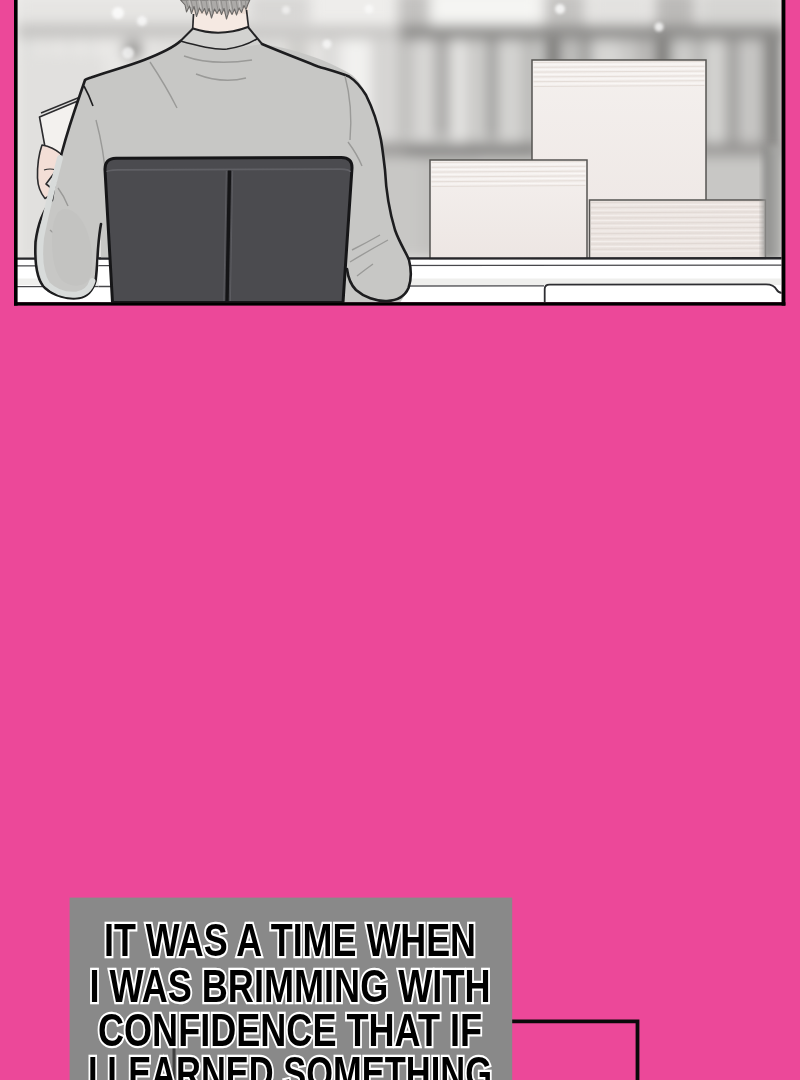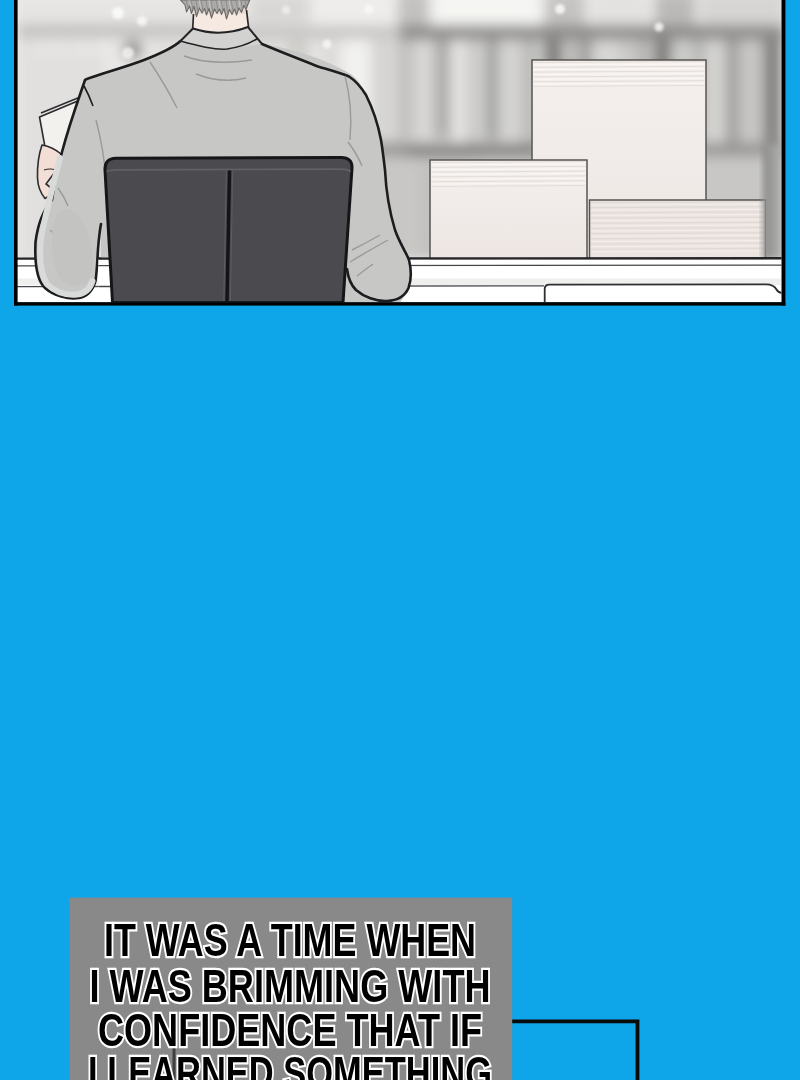--- a/index.html
+++ b/index.html
@@ -1,16 +1,16 @@
 <!DOCTYPE html>
 <html><head>
 <meta charset="utf-8">
 <style>
   html,body{margin:0;padding:0;background:#ffffff;}
-  #page{position:relative;width:800px;height:1080px;background:#0ea5e9;overflow:hidden;
+  #page{position:relative;width:800px;height:1080px;background:#ec4899;overflow:hidden;
         font-family:"Liberation Sans", sans-serif;}
   svg{position:absolute;left:0;top:0;}
 </style>
 </head>
 <body>
 <div id="page">
 
 <svg width="800" height="306" viewBox="0 0 800 306">
   <defs>
     <clipPath id="panelClip">

